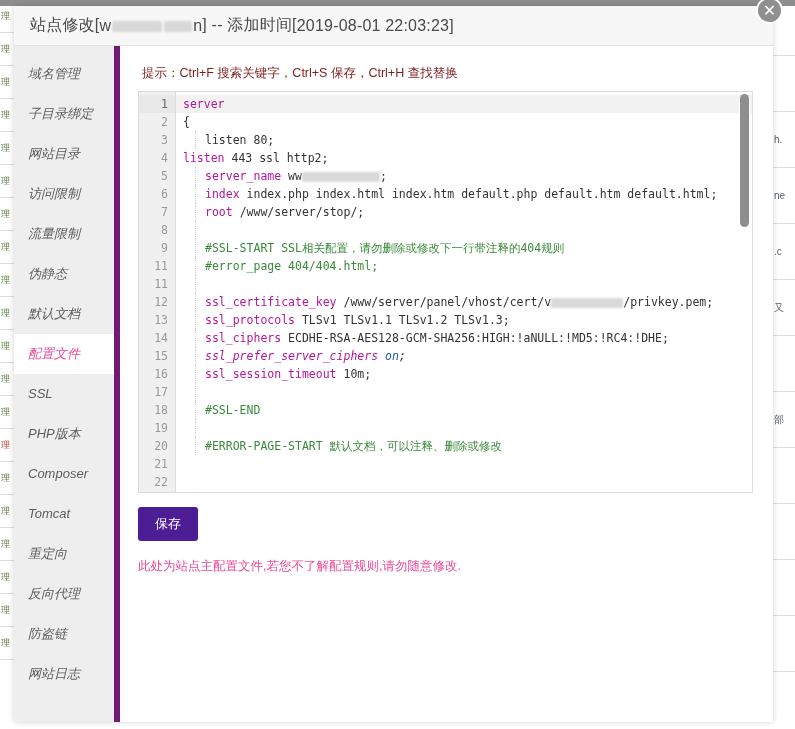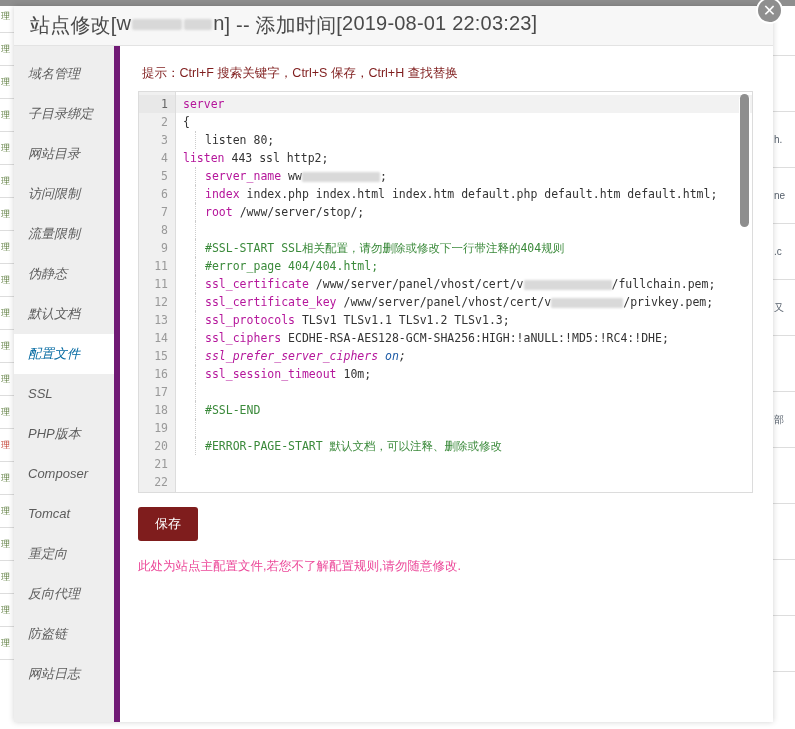--- a/index.html
+++ b/index.html
@@ -79,25 +79,26 @@
     min-height: 40px;
     background: #f7f7f7;
     border-bottom: 1px solid #e3e3e3;
     display: flex;
     align-items: center;
     padding: 0 16px;
     box-sizing: border-box;
     position: relative;
   }
   #modal-title {
-    font-size: 20px;
+    font-size: 16px;
     color: #4a4a4a;
     letter-spacing: 0.2px;
     white-space: nowrap;
     display: flex;
+    align-items: center;
   }
   .redacted {
     display: inline-block;
     background: #d8d8d8;
     border-radius: 2px;
     height: 11px;
     vertical-align: middle;
     margin: 0 1px;
     filter: blur(1.2px);
   }
@@ -143,21 +144,21 @@
     line-height: 40px;
     padding-left: 14px;
     font-size: 13px;
     color: #5c5c5c;
     cursor: pointer;
     white-space: nowrap;
     box-sizing: border-box;
   }
   .side-item.active {
     background: #ffffff;
-    color: #0369a1;
+    color: #ec4899;
   }
 
   
   #content {
     flex: 1;
     padding: 14px 20px 0 18px;
     box-sizing: border-box;
     min-width: 0;
     background: #ffffff;
   }
@@ -257,21 +258,21 @@
     width: 9px;
     height: 133px;
     background: #8e8e8e;
     border-radius: 5px;
   }
 
   
   #save-btn {
     margin-top: 14px;
     display: inline-block;
-    background: #7f1d1d;
+    background: #4c1d95;
     color: #ffffff;
     font-size: 13px;
     border: none;
     border-radius: 3px;
     padding: 8px 17px;
     cursor: pointer;
     font-family: Liberation Serif, serif;
   }
   #footer-note {
     margin-top: 17px;
@@ -389,21 +390,21 @@
             <div class="code-line active"><span><span class="kw">server</span></span></div>
             <div class="code-line"><span><span class="pln">{</span></span></div>
             <div class="code-line"><span class="indent-guide"></span><span style="padding-left: 22px;"><span class="pln">  listen 80;</span></span></div>
             <div class="code-line"><span><span class="kw">listen</span><span class="pln"> 443 ssl http2;</span></span></div>
             <div class="code-line"><span class="indent-guide"></span><span style="padding-left: 22px;"><span class="kw">server_name</span><span class="pln"> ww</span><span class="blur-inline" style="width: 78px;"></span><span class="pln">;</span></span></div>
             <div class="code-line"><span class="indent-guide"></span><span style="padding-left: 22px;"><span class="kw">index</span><span class="pln"> index.php index.html index.htm default.php default.htm default.html;</span></span></div>
             <div class="code-line"><span class="indent-guide"></span><span style="padding-left: 22px;"><span class="kw">root</span><span class="pln"> /www/server/stop/;</span></span></div>
             <div class="code-line"><span class="indent-guide"></span><span style="padding-left: 22px;"></span></div>
             <div class="code-line"><span class="indent-guide"></span><span style="padding-left: 22px;"><span class="cmt">#SSL-START SSL相关配置，请勿删除或修改下一行带注释的404规则</span></span></div>
             <div class="code-line"><span class="indent-guide"></span><span style="padding-left: 22px;"><span class="cmt">#error_page 404/404.html;</span></span></div>
-            <div class="code-line"><span class="indent-guide"></span><span style="padding-left: 22px;"><span class="kw">ssl_certificate</span><span class="pln">    /www/server/panel/vhost/cert/v</span><span class="blur-inline" style="width: 88px;"></span><span class="pln">/fullchain.pem;</span></span></div>
+            <div class="code-line"><span class="indent-guide"></span></div>
             <div class="code-line"><span class="indent-guide"></span><span style="padding-left: 22px;"><span class="kw">ssl_certificate_key</span><span class="pln">   /www/server/panel/vhost/cert/v</span><span class="blur-inline" style="width: 72px;"></span><span class="pln">/privkey.pem;</span></span></div>
             <div class="code-line"><span class="indent-guide"></span><span style="padding-left: 22px;"><span class="kw">ssl_protocols</span><span class="pln"> TLSv1 TLSv1.1 TLSv1.2 TLSv1.3;</span></span></div>
             <div class="code-line"><span class="indent-guide"></span><span style="padding-left: 22px;"><span class="kw">ssl_ciphers</span><span class="pln"> ECDHE-RSA-AES128-GCM-SHA256:HIGH:!aNULL:!MD5:!RC4:!DHE;</span></span></div>
             <div class="code-line"><span class="indent-guide"></span><span style="padding-left: 22px; font-style: italic;"><span class="kw">ssl_prefer_server_ciphers</span><span class="pln"> </span><span class="val">on</span><span class="pln">;</span></span></div>
             <div class="code-line"><span class="indent-guide"></span><span style="padding-left: 22px;"><span class="kw">ssl_session_timeout</span><span class="pln"> 10m;</span></span></div>
             <div class="code-line"><span class="indent-guide"></span><span style="padding-left: 22px;"></span></div>
             <div class="code-line"><span class="indent-guide"></span><span style="padding-left: 22px;"><span class="cmt">#SSL-END</span></span></div>
             <div class="code-line"><span class="indent-guide"></span><span style="padding-left: 22px;"></span></div>
             <div class="code-line"><span class="indent-guide"></span><span style="padding-left: 22px;"><span class="cmt">#ERROR-PAGE-START  默认文档，可以注释、删除或修改</span></span></div>
           </div>

